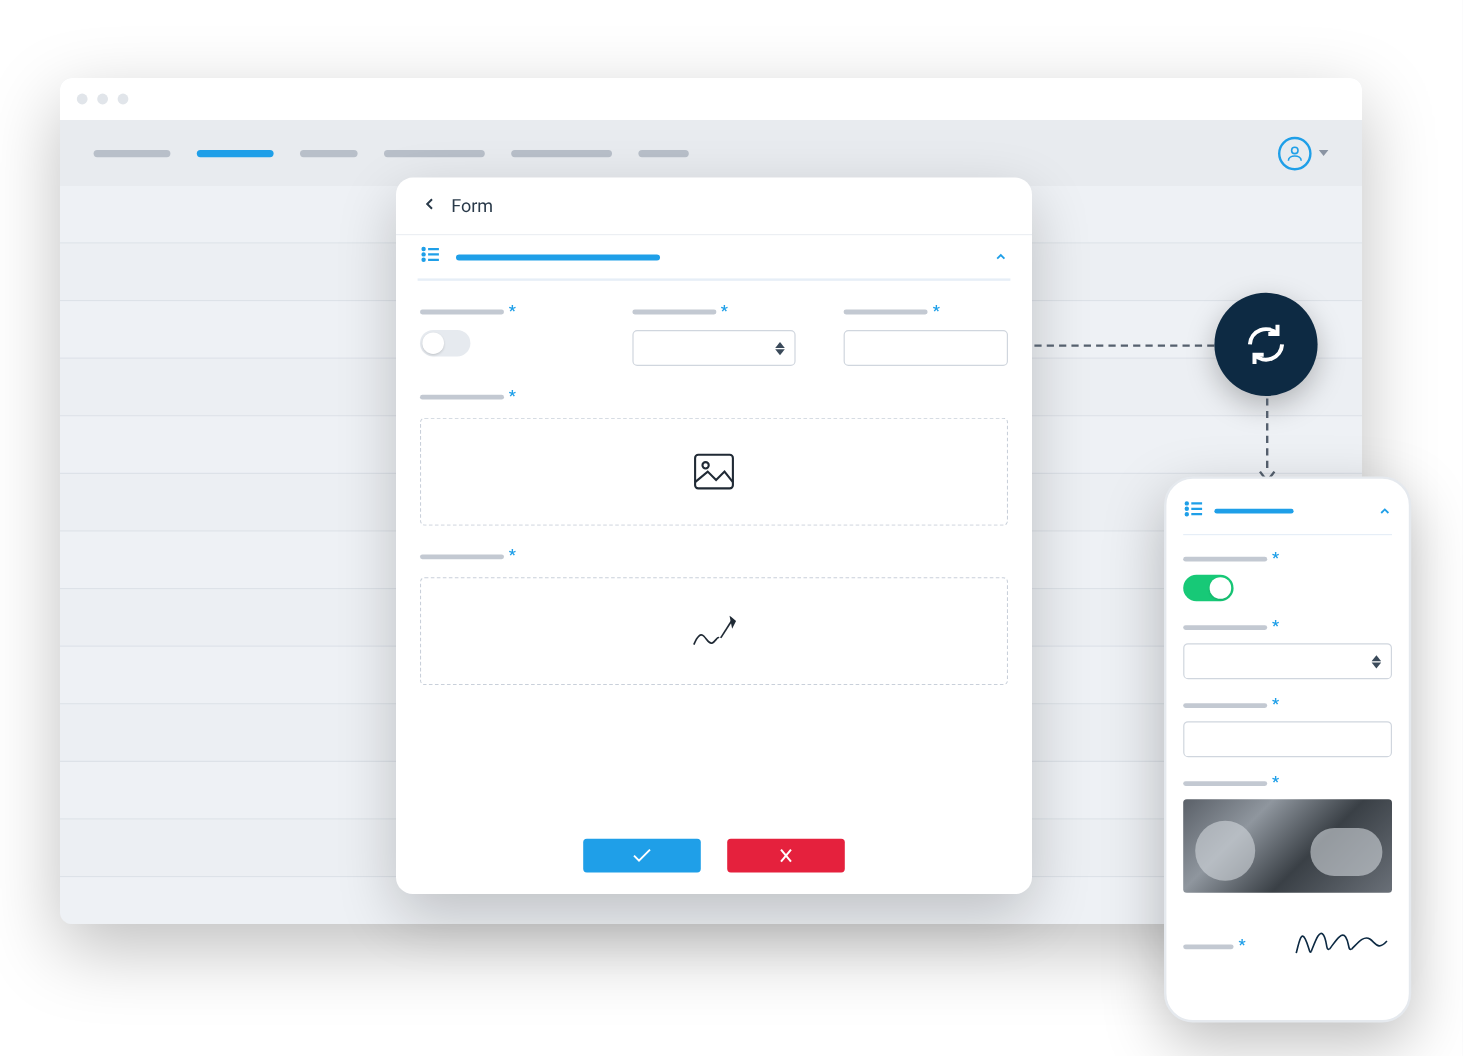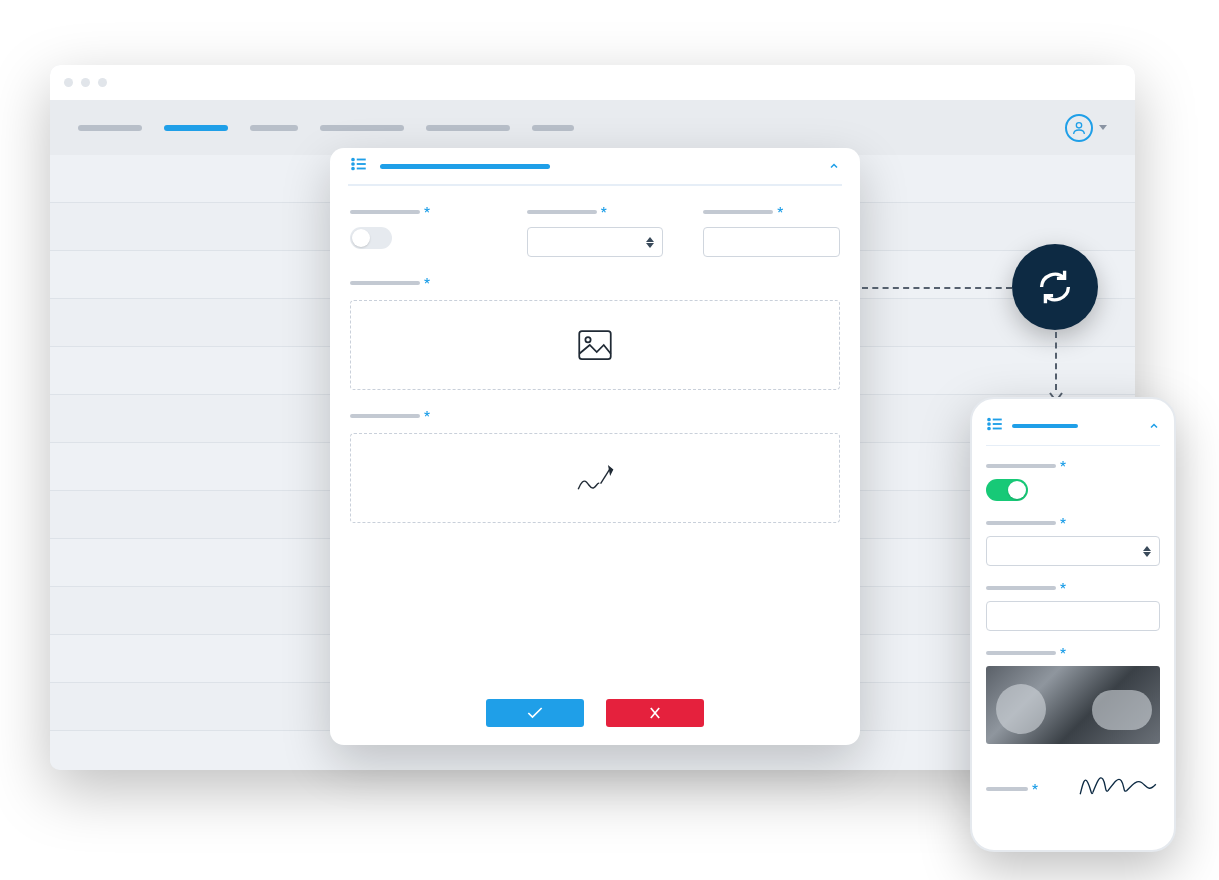--- a/index.html
+++ b/index.html
@@ -155,20 +155,28 @@
       <div class="grid-row"></div>
       <div class="grid-row"></div>
     <div class="grid-row"></div>
       <div class="grid-row"></div>
       <div class="grid-row"></div>
     <div class="grid-row"></div>
   </div>
 </div>
 
 <div class="form-dialog">
+  <div class="form-header">
+    <span class="back-chevron">
+      <svg viewBox="0 0 24 24" fill="none" stroke="#2a3a4a" stroke-width="2.5">
+          <polyline points="15 6 9 12 15 18"></polyline>
+        </svg>
+    </span>
+    <span>Form</span>
+  </div>
 
   <div class="section-bar">
     <span class="list-icon">
       <svg viewBox="0 0 24 24" fill="none" stroke="#1f9fe8" stroke-width="2.5">
           <line x1="9" y1="6" x2="21" y2="6"></line>
           <line x1="9" y1="12" x2="21" y2="12"></line>
           <line x1="9" y1="18" x2="21" y2="18"></line>
           <circle cx="4" cy="6" r="1.2" fill="#1f9fe8"></circle>
           <circle cx="4" cy="12" r="1.2" fill="#1f9fe8"></circle>
           <circle cx="4" cy="18" r="1.2" fill="#1f9fe8"></circle>

